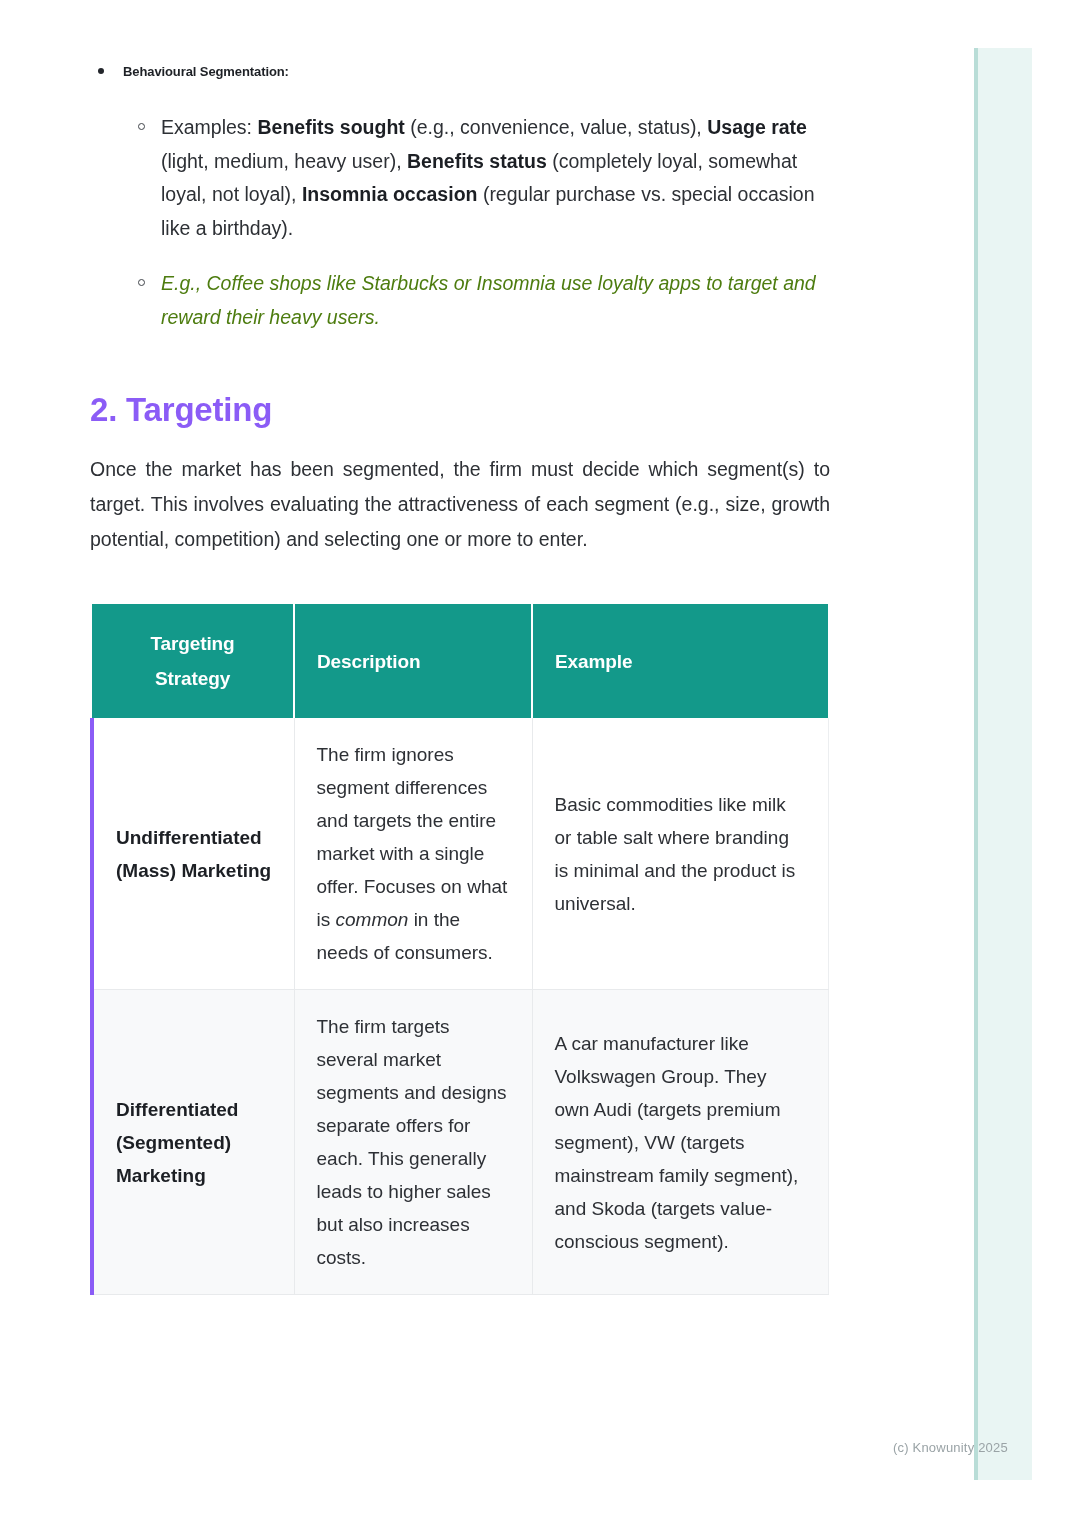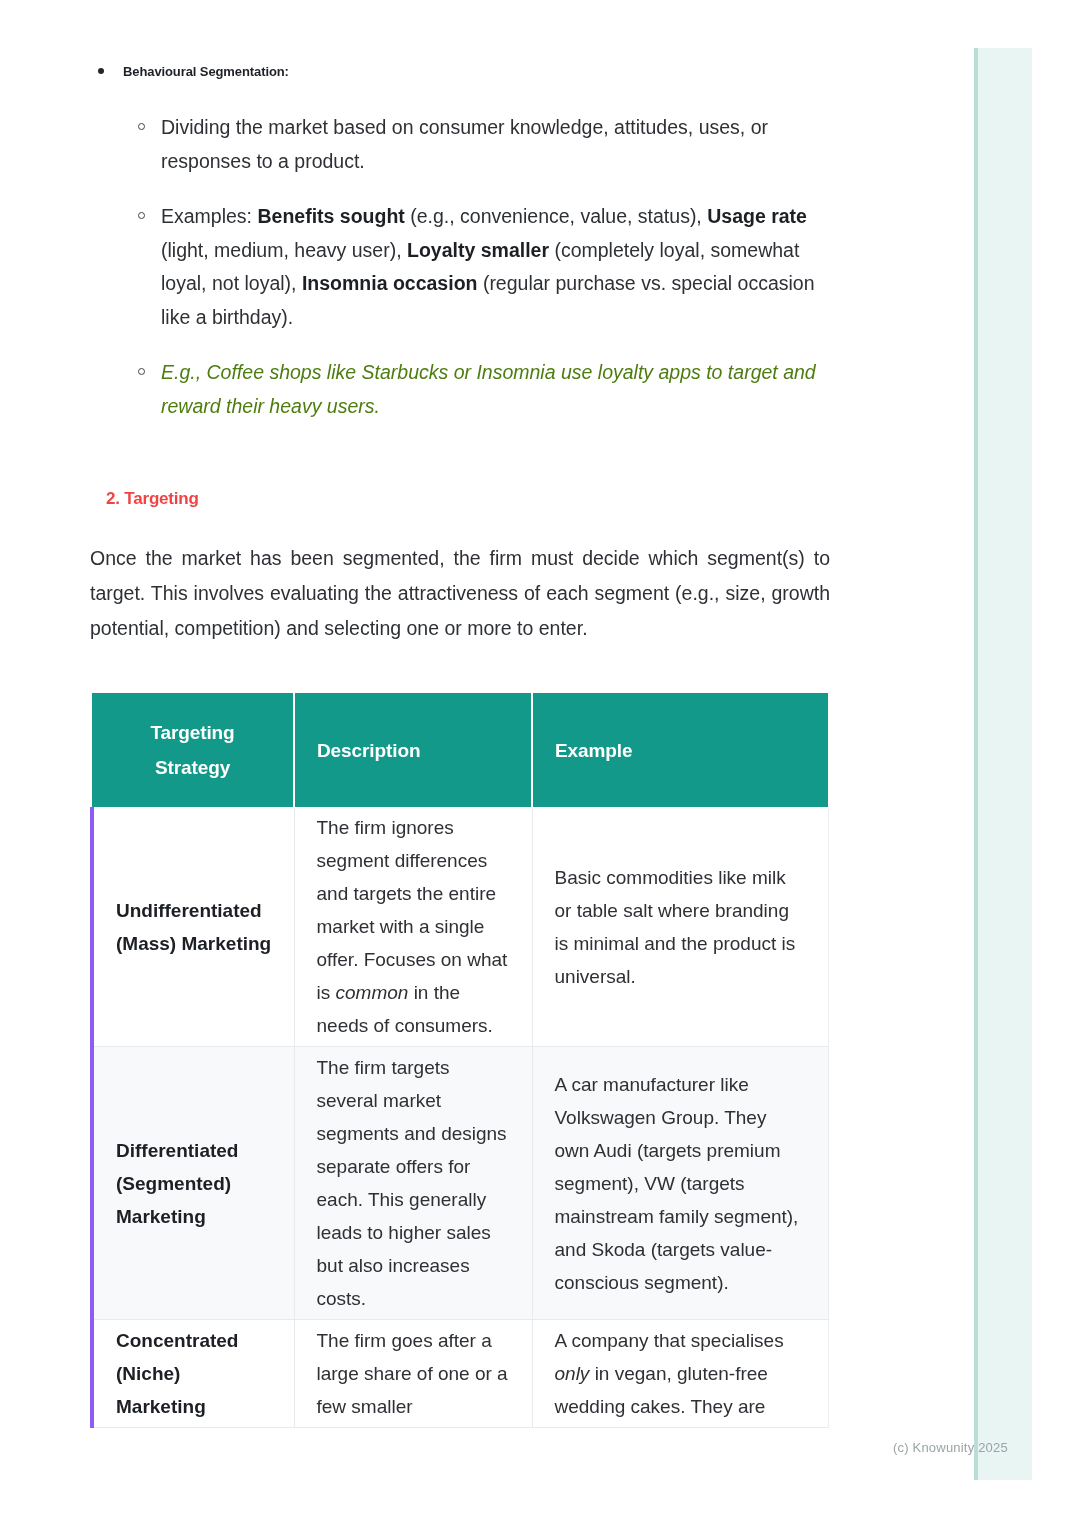--- a/index.html
+++ b/index.html
@@ -93,25 +93,25 @@
     width: 7px; height: 7px;
     border: 1.6px solid #40444a;
     border-radius: 50%;
     background: transparent;
   }
   li.b2.italic { font-style: italic; color: #4d7c0f; }
   li.b2 b { font-weight: bold; color: #1c1f24; }
 
   
   h2.section {
-    margin: 16px;
+    margin: 0;
     padding: 0;
-    font-size: 17px;
-    font-weight: bold;
-    color: #ef4444;
+    font-size: 33px;
+    font-weight: bold;
+    color: #8b5cf6;
     letter-spacing: -.2px;
     line-height: 32px;
   }
 
   
   p.body {
     margin: 0;
     font-size: 19.5px;
     line-height: 35px;
     text-align: justify;
@@ -142,21 +142,21 @@
     border-right: 2px solid #ffffff;
     letter-spacing: -.1px;
   }
   table.tbl thead th:last-child { border-right: none; margin-left: 29px; }
 
   table.tbl tbody td {
     font-size: 19px;
     line-height: 33px;
     color: #2d3035;
     vertical-align: middle;
-    padding: 4px 22px;
+    padding: 20px 22px;
     border-right: 1px solid #e8eaec;
     border-bottom: 1px solid #e8eaec;
     border-left: 1px solid #f0f1f3;
   }
   table.tbl tbody td:first-child {
     border-left: 4px solid #8b5cf6;
     font-weight: bold;
     color: #1c1f24;
   }
   table.tbl tbody td:last-child { border-right: 1px solid #eceef0; }
@@ -173,22 +173,21 @@
 <div id="content">
 
   <ul class="lvl1">
     <li class="b1" style="margin-top:55px;">
       <span class="disc"></span>
       <span>Behavioural Segmentation:</span>
     </li>
   </ul>
 
   <ul class="lvl2" id="sub-list">
-      <li class="b2"><span class="circ"></span><span><span>Dividing the market based on consumer knowledge, attitudes, uses, or responses to a product.</span></span></li>
-      <li class="b2"><span class="circ"></span><span><span>Examples: </span><b>Benefits sought</b><span> (e.g., convenience, value, status), </span><b>Usage rate</b><span> (light, medium, heavy user), </span><b>Loyalty smaller</b><span> (completely loyal, somewhat loyal, not loyal), </span><b>Insomnia occasion</b><span> (regular purchase vs. special occasion like a birthday).</span></span></li>
+      <li class="b2"><span class="circ"></span><span><span>Examples: </span><b>Benefits sought</b><span> (e.g., convenience, value, status), </span><b>Usage rate</b><span> (light, medium, heavy user), </span><b>Benefits status</b><span> (completely loyal, somewhat loyal, not loyal), </span><b>Insomnia occasion</b><span> (regular purchase vs. special occasion like a birthday).</span></span></li>
       <li class="b2 italic"><span class="circ"></span><span><span>E.g., Coffee shops like Starbucks or Insomnia use loyalty apps to target and reward their heavy users.</span></span></li>
     </ul>
 
   <h2 class="section" style="margin-top:60px;">2. Targeting</h2>
 
   <p class="body" style="margin-top:26px;">Once the market has been segmented, the firm must decide which segment(s) to target. This involves evaluating the attractiveness of each segment (e.g., size, growth potential, competition) and selecting one or more to enter.</p>
 
   <table class="tbl" style="margin-top:47px;">
     <colgroup>
       <col class="c1">
@@ -206,21 +205,16 @@
         <tr>
           <td>Undifferentiated (Mass) Marketing</td>
           <td><span>The firm ignores segment differences and targets the entire market with a single offer. Focuses on what is </span><i>common</i><span> in the needs of consumers.</span></td>
           <td><span>Basic commodities like milk or table salt where branding is minimal and the product is universal.</span></td>
         </tr>
         <tr class="alt">
           <td>Differentiated (Segmented) Marketing</td>
           <td><span>The firm targets several market segments and designs separate offers for each. This generally leads to higher sales but also increases costs.</span></td>
           <td><span>A car manufacturer like Volkswagen Group. They own Audi (targets premium segment), VW (targets mainstream family segment), and Skoda (targets value-conscious segment).</span></td>
         </tr>
-        <tr>
-          <td>Concentrated (Niche) Marketing</td>
-          <td><span>The firm goes after a large share of one or a few smaller</span></td>
-          <td><span>A company that specialises </span><i>only</i><span> in vegan, gluten-free wedding cakes. They are</span></td>
-        </tr>
       </tbody>
   </table>
 
 </div>
 
 </body></html>

